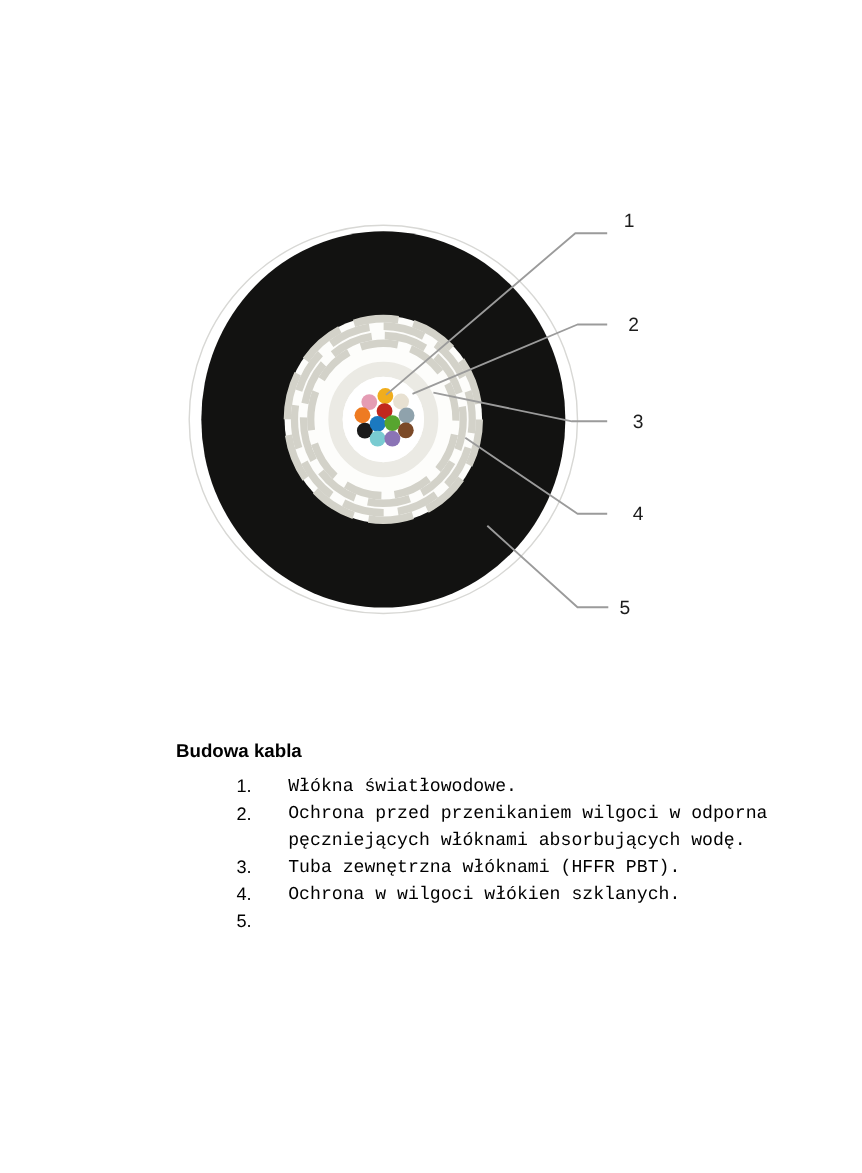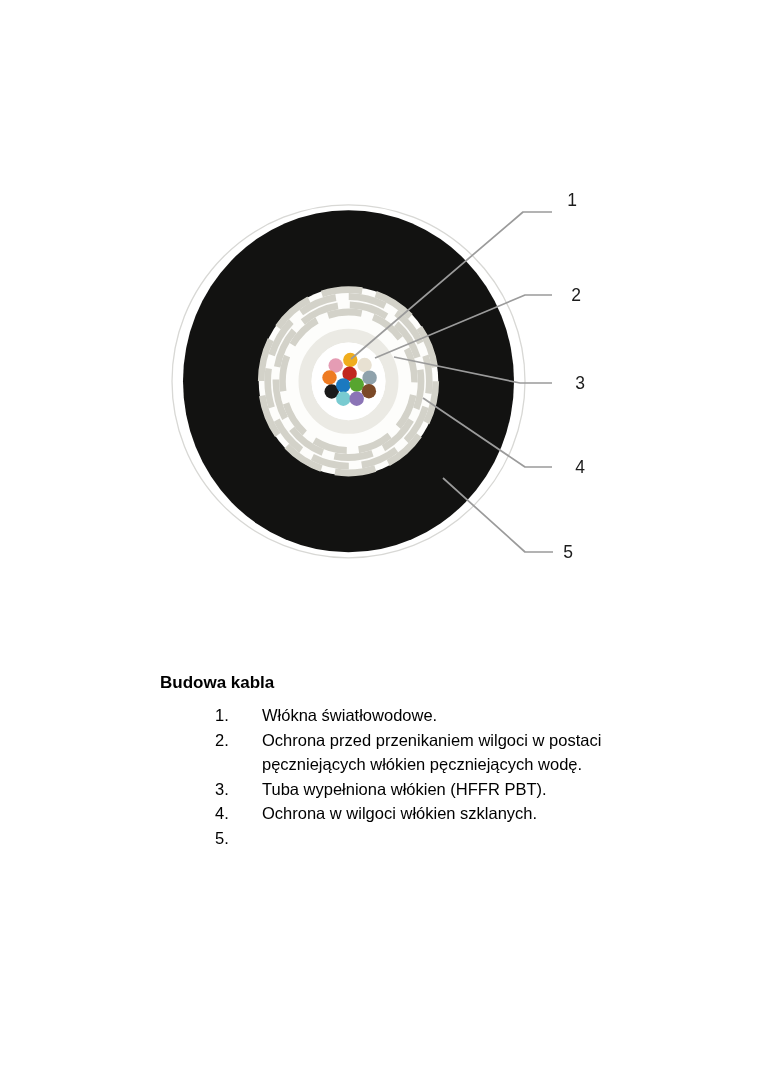--- a/index.html
+++ b/index.html
@@ -37,21 +37,21 @@
     left: 215px;
     top: 703px;
     font-size: 16.5px;
     line-height: 24.6px;
   }
   .legend-item { display: flex; }
   .legend-item .num {
     width: 47px;
     flex: 0 0 47px;
   }
-  .legend-item .txt div { white-space: nowrap; }
+  .legend-item .txt div { white-space: nowrap; font-family: Liberation Mono, monospace; }
 </style>
 </head>
 <body>
 
 <div class="page">
 
   <svg class="diagram-svg" width="784" height="660" viewBox="0 0 784 660">
 
     <circle cx="348.5" cy="381.3" r="176.5" fill="none" stroke-width="1.3" stroke="#d8d8d5"></circle>
 
@@ -107,29 +107,29 @@
     <div class="legend-item">
       <div class="num">1.</div>
       <div class="txt">
         <div>Włókna światłowodowe.</div>
       </div>
     </div>
 
     <div class="legend-item">
       <div class="num">2.</div>
       <div class="txt">
-        <div>Ochrona przed przenikaniem wilgoci w postaci</div>
-        <div>pęczniejących włókien pęczniejących wodę.</div>
+        <div>Ochrona przed przenikaniem wilgoci w odporna</div>
+        <div>pęczniejących włóknami absorbujących wodę.</div>
       </div>
     </div>
 
     <div class="legend-item">
       <div class="num">3.</div>
       <div class="txt">
-        <div>Tuba wypełniona włókien (HFFR PBT).</div>
+        <div>Tuba zewnętrzna włóknami (HFFR PBT).</div>
       </div>
     </div>
 
     <div class="legend-item">
       <div class="num">4.</div>
       <div class="txt">
         <div>Ochrona w wilgoci włókien szklanych.</div>
       </div>
     </div>
 

